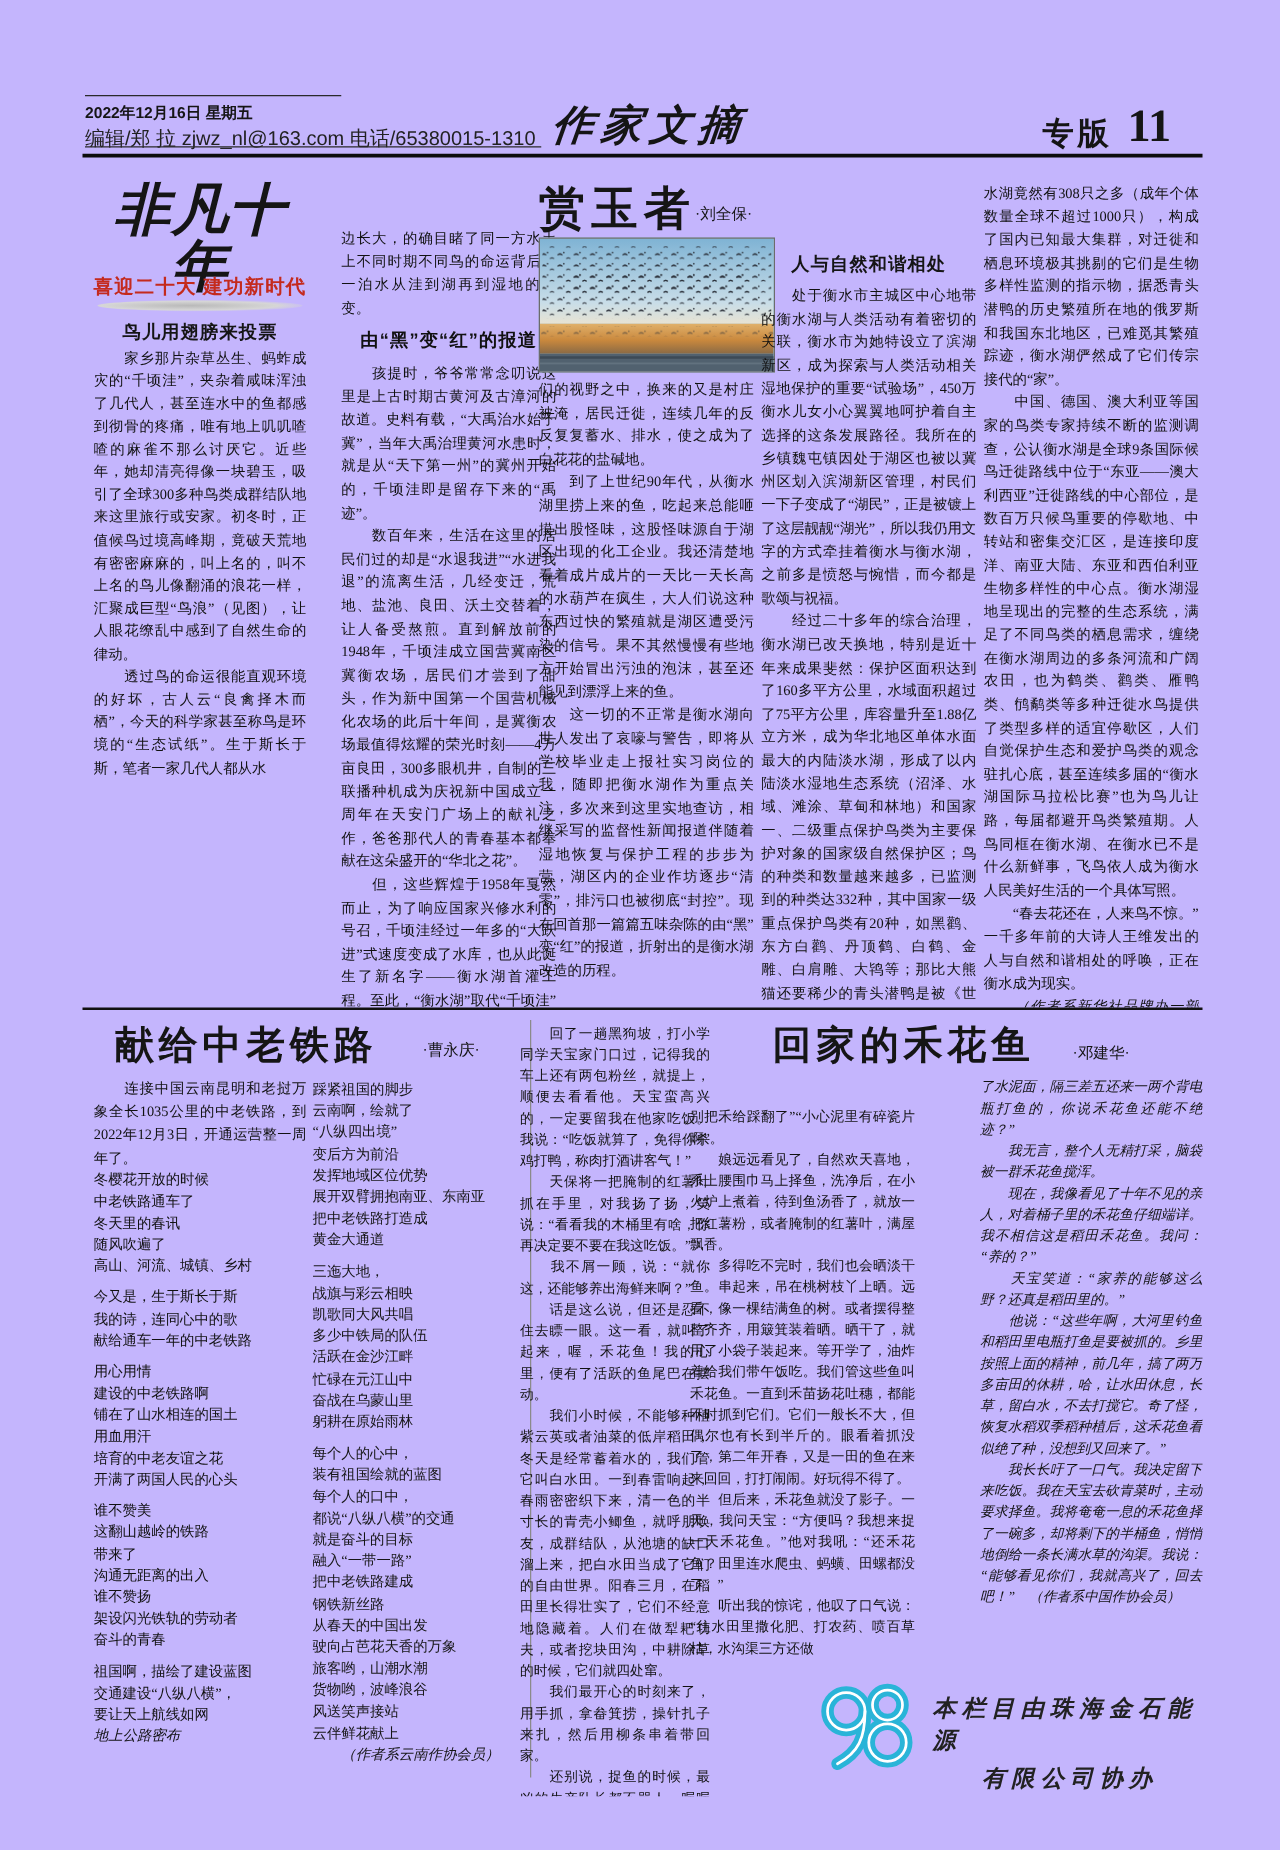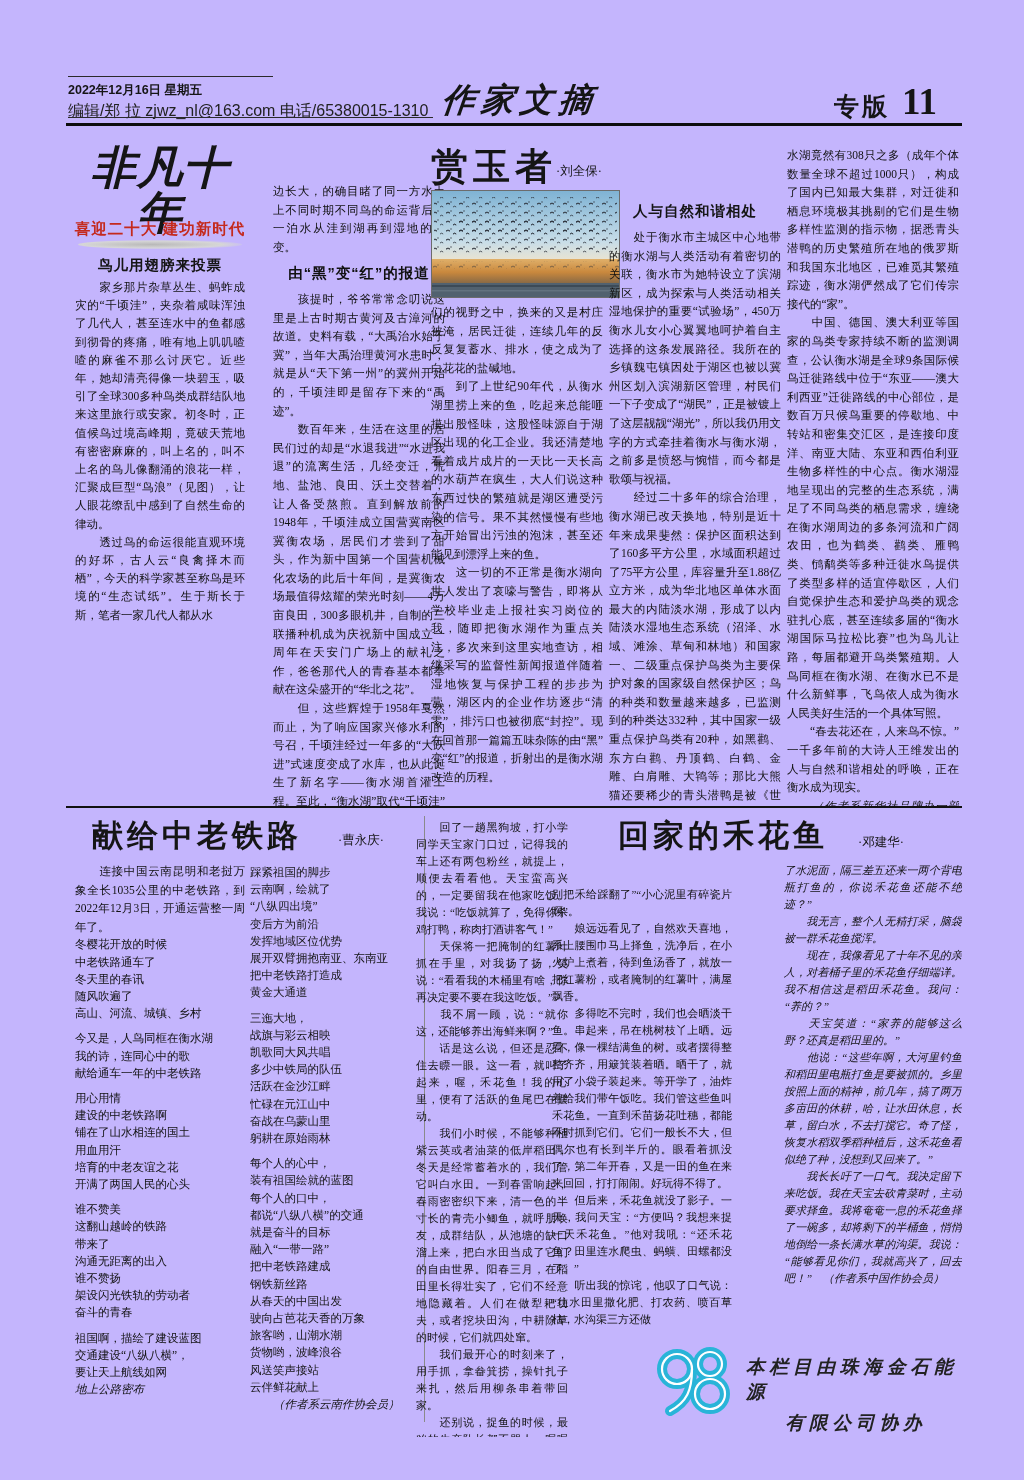--- a/index.html
+++ b/index.html
@@ -147,21 +147,21 @@
 
   <div class="abs textcol" style="left:75px;top:862px;width:170px;height:566px;overflow:hidden;">
     <p class="poem-intro">　　连接中国云南昆明和老挝万象全长1035公里的中老铁路，到2022年12月3日，开通运营整一周年了。</p>
     <div class="poem">
         <div>冬樱花开放的时候</div>
         <div>中老铁路通车了</div>
         <div>冬天里的春讯</div>
         <div>随风吹遍了</div>
         <div>高山、河流、城镇、乡村</div>
         <div></div>
-        <div>今又是，人鸟同框在衡水湖</div>
+        <div>今又是，生于斯长于斯</div>
         <div>我的诗，连同心中的歌</div>
         <div>献给通车一年的中老铁路</div>
         <div></div>
         <div>用心用情</div>
         <div>建设的中老铁路啊</div>
         <div>铺在了山水相连的国土</div>
         <div>用血用汗</div>
         <div>培育的中老友谊之花</div>
         <div>开满了两国人民的心头</div>
         <div></div>

